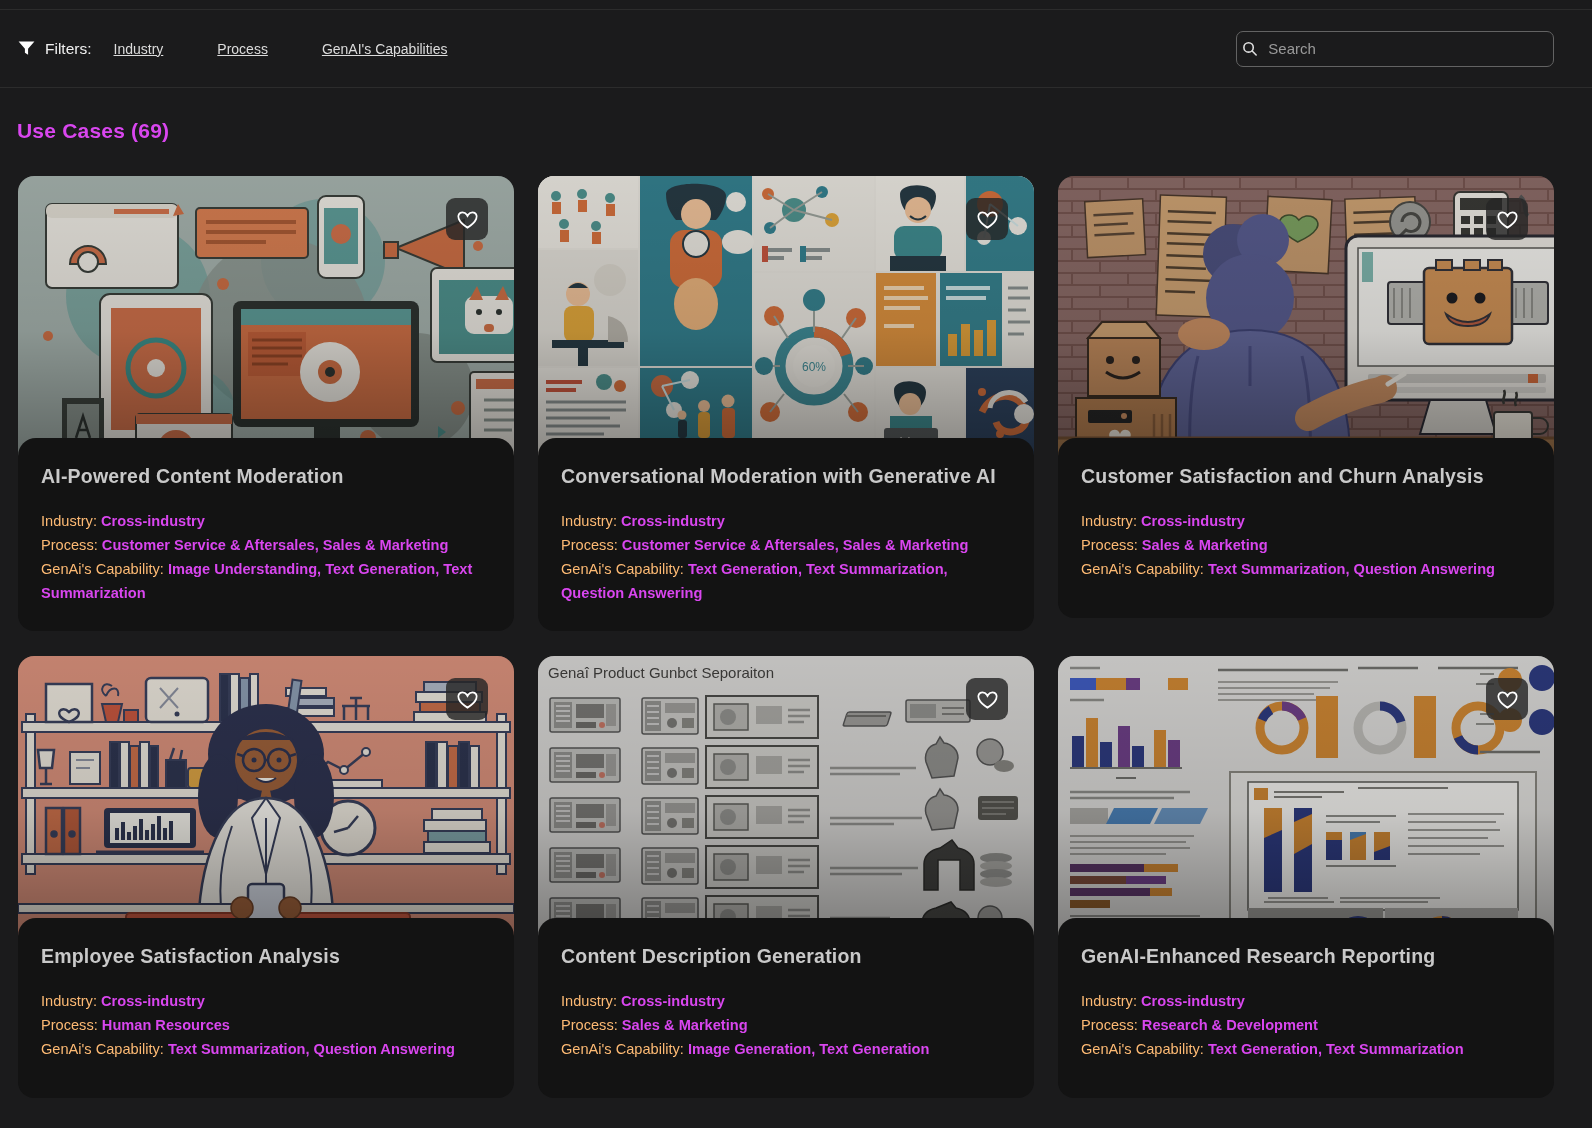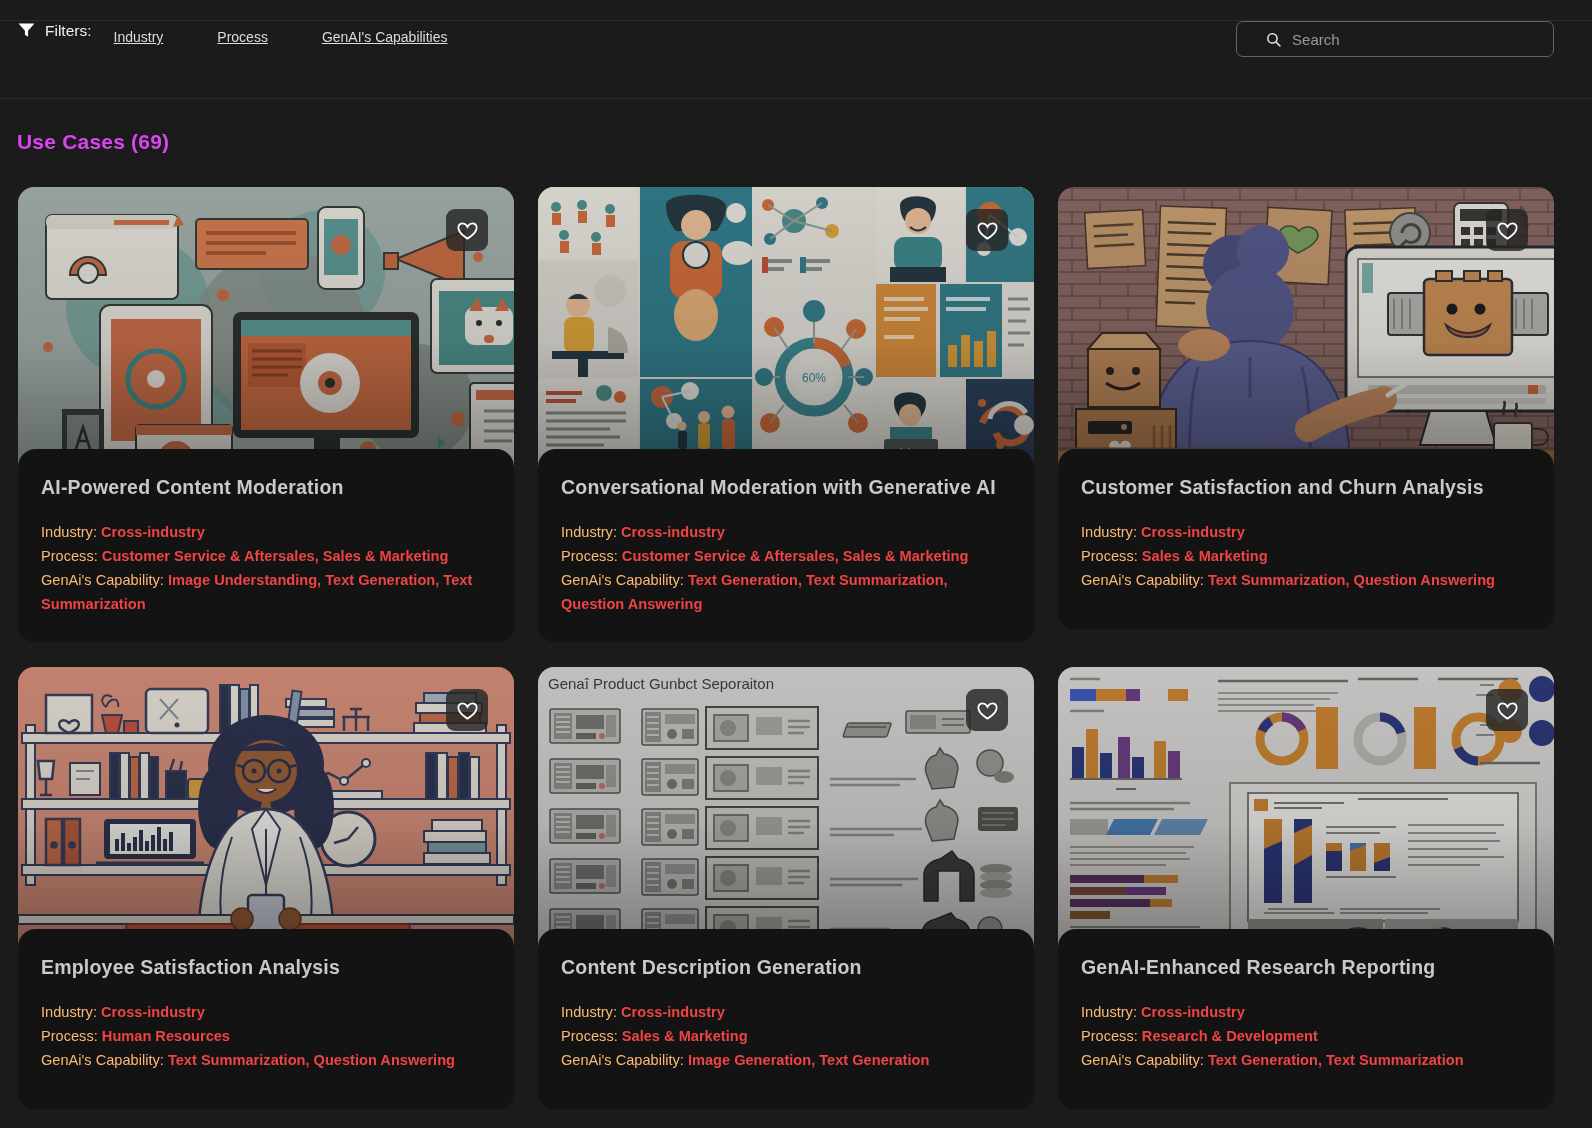--- a/index.html
+++ b/index.html
@@ -4,39 +4,39 @@
 <style>
   * { margin:0; padding:0; box-sizing:border-box; }
   html,body { width:1592px; height:1128px; overflow:hidden; }
   body {
     background:#1b1b1c;
     font-family:"Liberation Sans", sans-serif;
     color:#e6e6e6;
   }
   
   .topbar {
-    margin-top:20px;
+    margin-top:9px;
     height:79px;
     border-top:1px solid #2c2c2c;
     border-bottom:1px solid #2c2c2c;
     display:flex;
-    align-items:flex-start;
+    align-items:center;
     padding-left:17px;
   }
   .filters-label { display:flex; align-items:center; gap:9px; font-size:15.5px; font-weight:500; color:#f0f0f0; }
   .filter-btns { display:flex; align-items:center; margin-left:22px; }
   .filter-btn {
     background:none; border:none; color:#dcdcdc; font-family:inherit;
     font-size:14px; font-weight:500; cursor:pointer; padding:8px 0; margin-right:54px;text-decoration:underline;
   }
   .search-wrap {
     margin-left:auto; margin-right:38px;
     width:318px; height:36px;
     border:1px solid #636363; border-radius:7px;
-    display:flex; align-items:center; padding:0 28px; gap:10px;
+    display:flex; align-items:center; padding:0 4px; gap:10px;
     background:transparent;
   }
   .search-wrap input {
     background:transparent; border:none; outline:none; color:#cfcfcf;
     font-family:inherit; font-size:15px; width:100%;
   }
   .search-wrap input::placeholder { color:#9a9a9a; }
   
   .page-heading {
     margin:31px 0 33px 17px;
@@ -68,21 +68,21 @@
   }
   .card-body {
     position:relative; margin-top:-20px;
     background:#131313; border-radius:18px 18px 16px 16px;
     padding:27px 24px 26px 23px;
     min-height:180px;
   }
   .card-title { font-size:19.5px; font-weight:700; color:#c9c9c9; letter-spacing:.2px; margin-bottom:21px; }
   .meta { font-size:14.6px; line-height:24px; color:#ededed; }
   .meta .label { color:#fdba74; font-weight:400; }
-  .meta .value { color:#ef4444; font-weight:700; }
+  .meta .value { color:#d946ef; font-weight:700; }
 </style>
 </head>
 <body>
 
 <header class="topbar">
   <div class="filters-label">
     <svg width="19" height="19" viewBox="0 0 24 24">
       <path d="M2 3h20l-8 9.2V20l-4-2.6v-5.2L2 3z" fill="#ffffff"></path>
     </svg>
     <span>Filters:</span>

